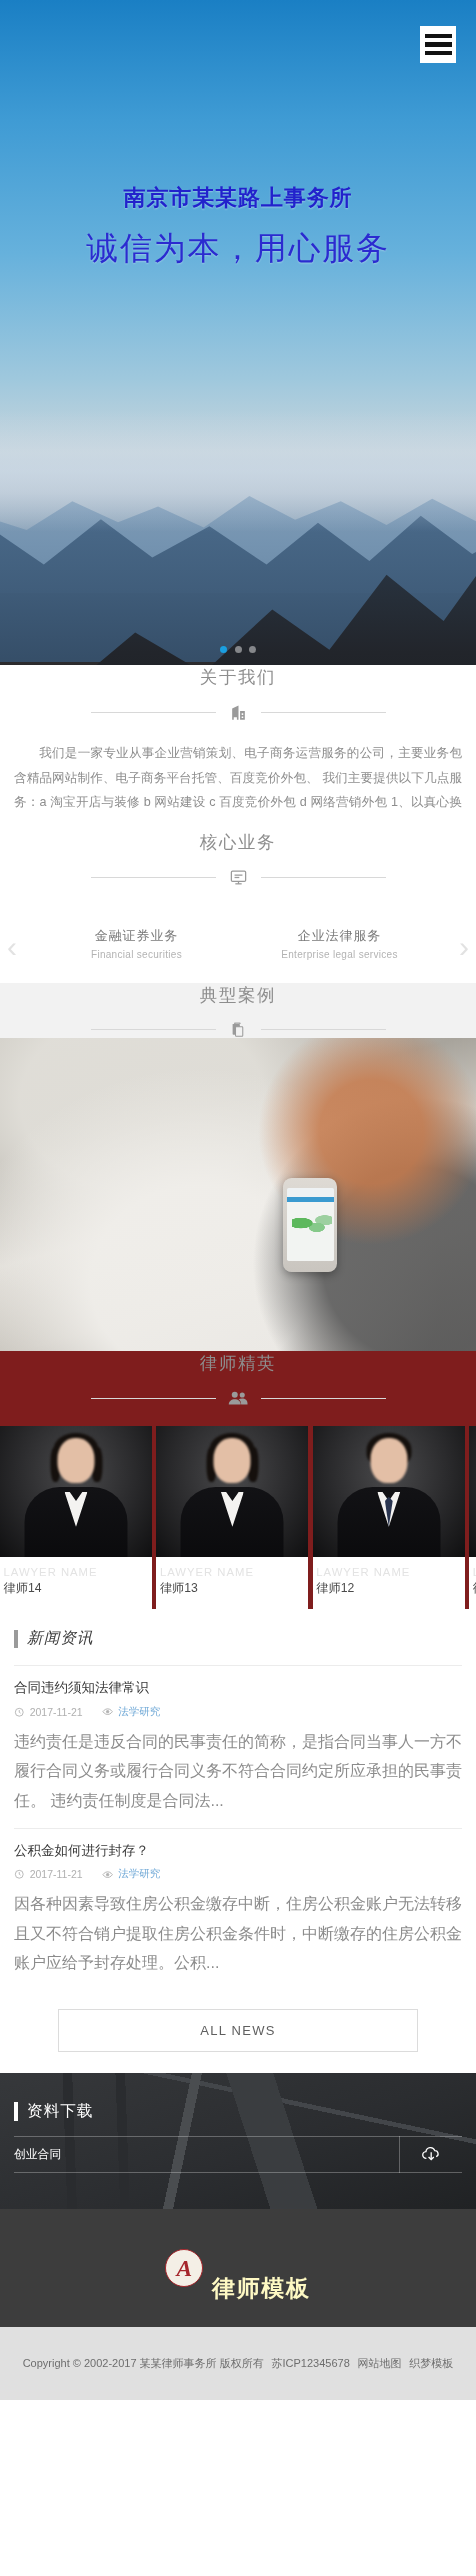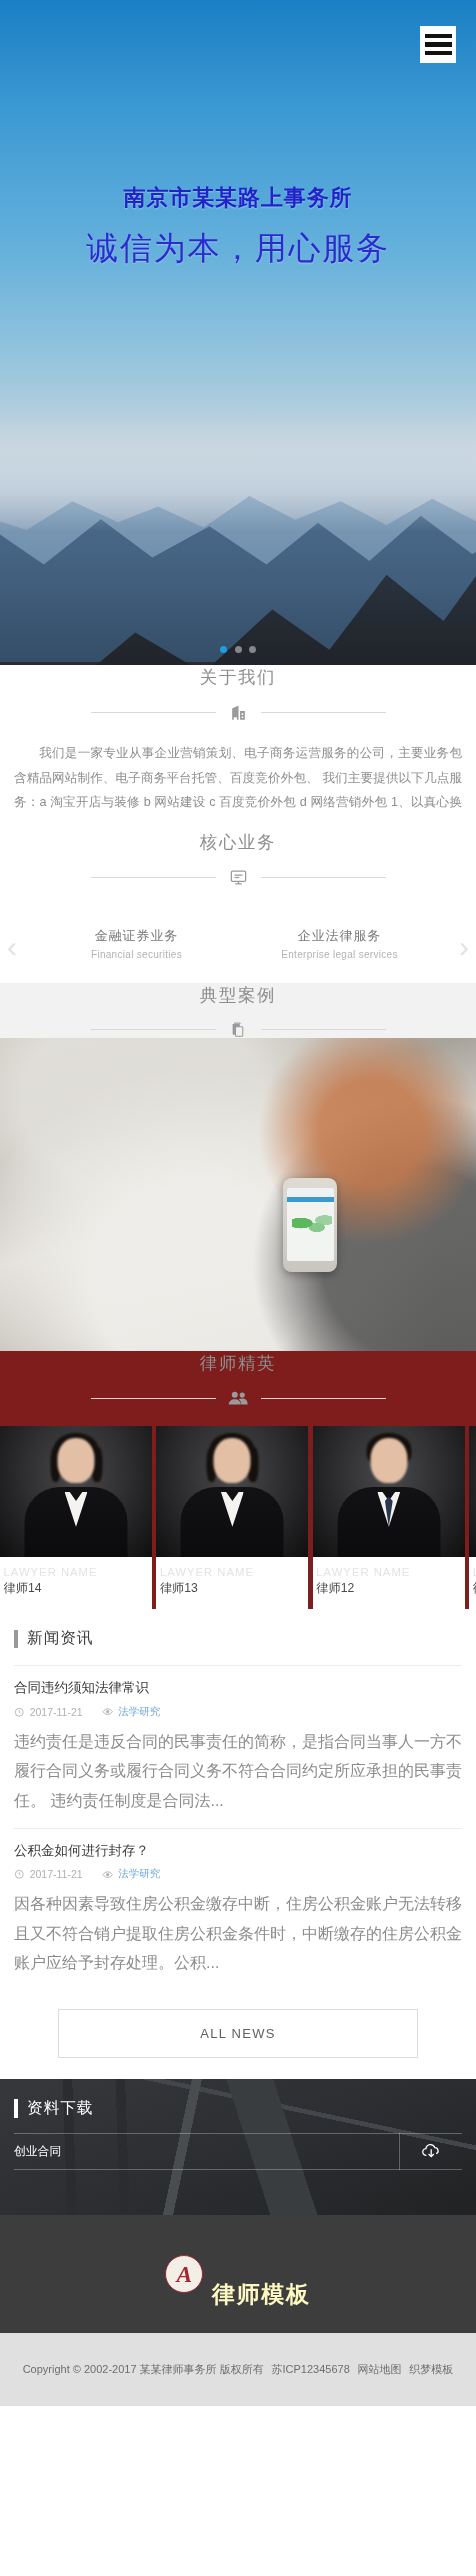--- a/index.html
+++ b/index.html
@@ -316,21 +316,21 @@
 
   
   .news { background: #fff; padding: 0 14px 21px; }
   .news-head {
     display: flex; align-items: center;
     padding: 19px 0 15.7px;
   }
   .news-head .bar {
     width: 3.5px; height: 18.3px; background: #9a9a9a; margin-right: 9.6px;
   }
-  .news-head .txt { font-size: 15.7px; color: #3c3c3c; letter-spacing: 0.9px; }
+  .news-head .txt { font-size: 15.7px; color: #3c3c3c; letter-spacing: 0.9px; font-style: italic; }
   .news-item {
     border-top: 0.9px solid #ececec;
     padding: 13px 0 12.2px;
     cursor: pointer;
   }
   .news-title {
     font-size: 13.5px; color: #3a3a3a; margin-bottom: 7.8px;
   }
   .news-sub {
     display: flex; align-items: center; gap: 5.2px;
@@ -338,21 +338,21 @@
   }
   .news-sub .gap { width: 8.7px; }
   .news-sub .cat { color: #6fa8d6; }
   .news-sub svg { display: block; }
   .news-desc {
     font-size: 16px; color: #8c8c8c; line-height: 1.85;
   }
   .all-news {
     display: block;
     margin: 19px auto 0;
-    width: 360px; height: 49px;
+    width: 360px; height: 43px;
     border: 0.9px solid #dcdcdc;
     background: #fff;
     color: #5f5f5f;
     font-size: 13px;
     letter-spacing: 1.3px;
     font-family: inherit;
     cursor: pointer;
   }
 
   
@@ -365,21 +365,21 @@
   .dl-bg {
     position: absolute; inset: 0;
     background:
       linear-gradient(102deg, transparent 0 38%, #4a4d50 38% 40%, transparent 40% 100%),
       linear-gradient(72deg, transparent 0 52%, #3a3d40 52% 61%, transparent 61% 100%),
       linear-gradient(12deg, transparent 0 70%, #43464a 70% 72%, transparent 72% 100%),
       linear-gradient(88deg, transparent 0 14%, #2a2c2f 14% 16%, transparent 16% 100%),
       linear-gradient(88deg, transparent 0 25%, #2a2c2f 25% 27%, transparent 27% 100%),
       linear-gradient(160deg,#36383b 0%, #2b2d30 55%, #202224 100%);
   }
-  .dl-inner { position: relative; padding: 0 14px; }
+  .dl-inner { position: relative; padding: 9px 14px; }
   .dl-head {
     display: flex; align-items: center;
     padding: 19px 0 14px;
   }
   .dl-head .bar { width: 3.5px; height: 18.3px; background: #ffffff; margin-right: 9.6px; }
   .dl-head .txt { font-size: 15.7px; color: #ffffff; letter-spacing: 0.9px; }
   .dl-row {
     display: flex; align-items: center;
     border-top: 0.9px solid rgba(255,255,255,.28);
     border-bottom: 0.9px solid rgba(255,255,255,.28);

